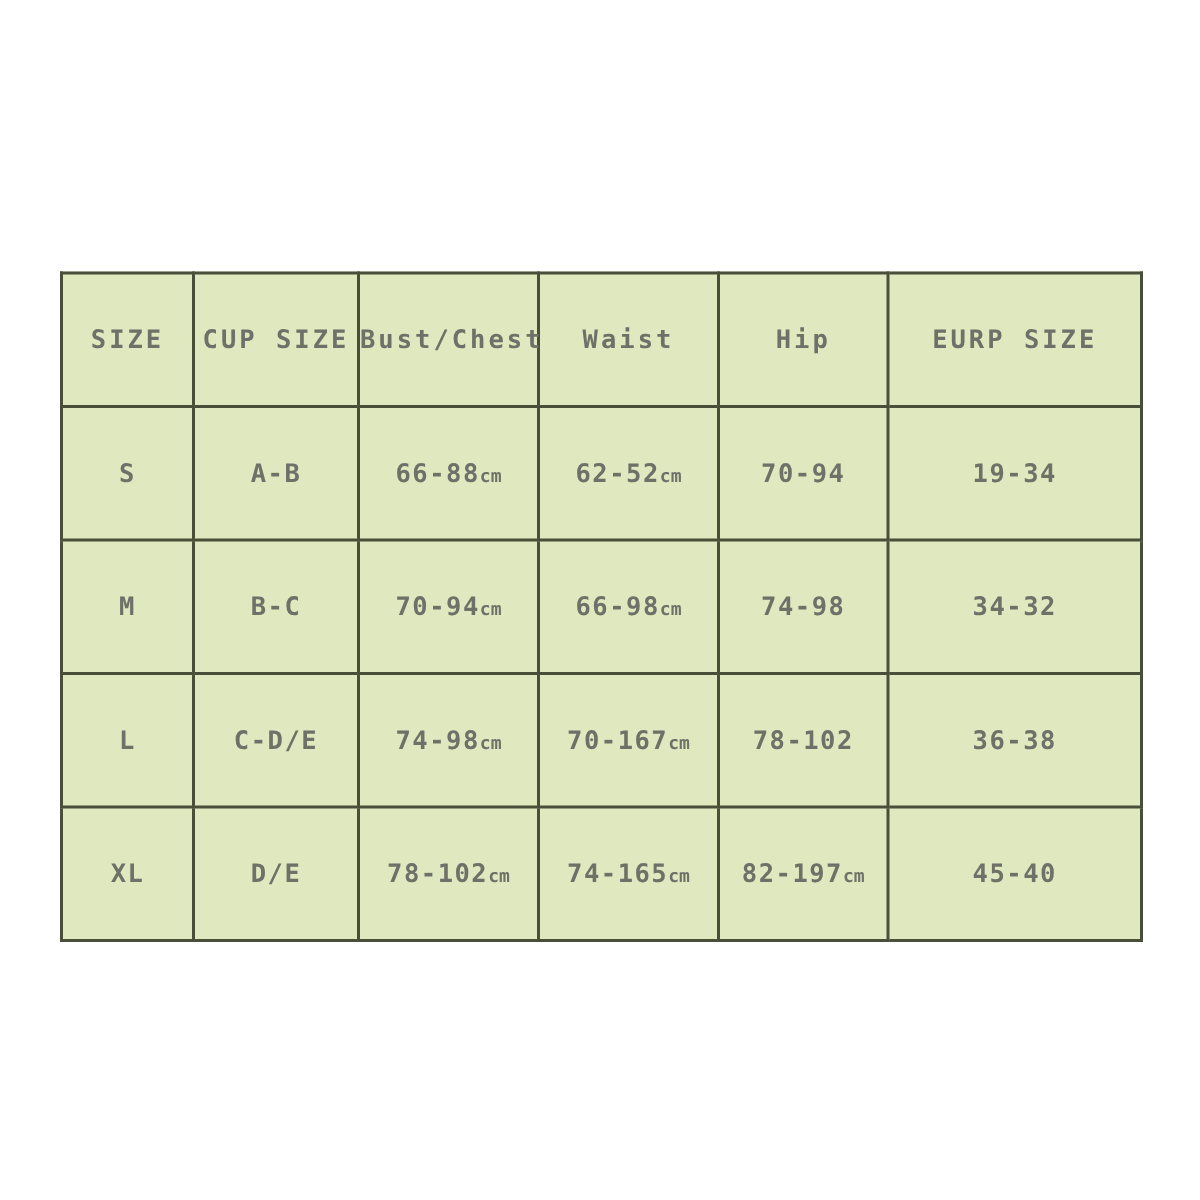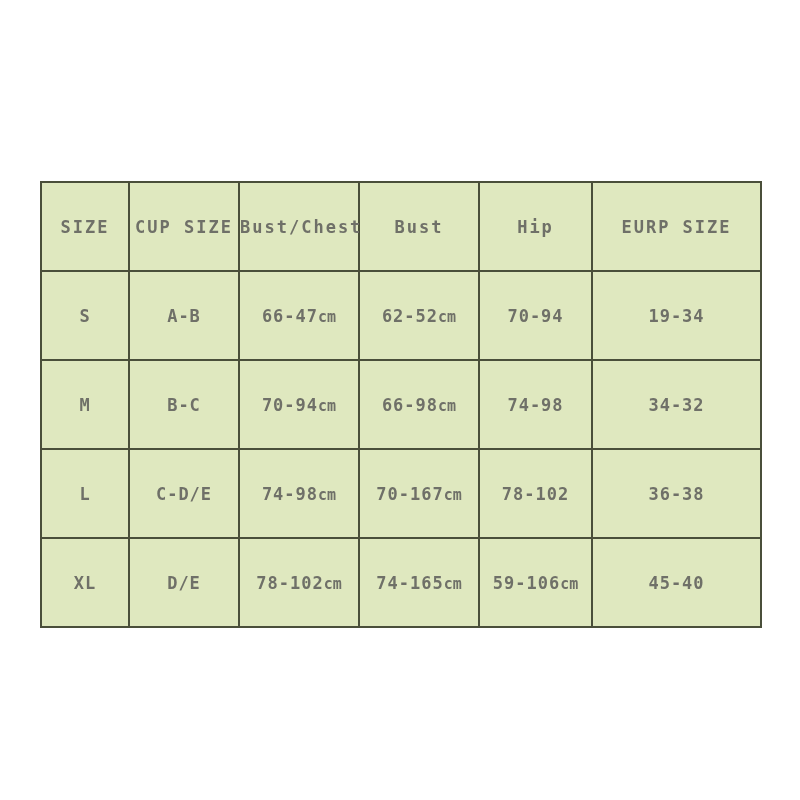--- a/index.html
+++ b/index.html
@@ -68,21 +68,21 @@
     font-size: 17px;
     letter-spacing: 1px;
   }
 
   .cell-size-label {
     letter-spacing: 2px;
   }
 
   
   .unit {
-    font-size: 15px;
+    font-size: 12px;
     letter-spacing: 0;
   }
 </style>
 </head>
 <body>
 
 <div id="size-chart-page">
 
   <table id="size-chart-table">
     <colgroup>
@@ -92,31 +92,31 @@
       <col class="col-waist">
       <col class="col-hip">
       <col class="col-eurp">
     </colgroup>
 
     <thead>
       <tr>
         <th>SIZE</th>
         <th>CUP SIZE</th>
         <th>Bust/Chest</th>
-        <th>Bust</th>
+        <th>Waist</th>
         <th>Hip</th>
         <th>EURP SIZE</th>
       </tr>
     </thead>
 
     <tbody>
       <tr>
         <td class="cell-size-label">S</td>
         <td>A-B</td>
-        <td><span>66-47</span><span class="unit">cm</span></td>
+        <td><span>66-88</span><span class="unit">cm</span></td>
         <td><span>62-52</span><span class="unit">cm</span></td>
         <td><span>70-94</span><span class="unit"></span></td>
         <td>19-34</td>
       </tr>
 
       <tr>
         <td class="cell-size-label">M</td>
         <td>B-C</td>
         <td><span>70-94</span><span class="unit">cm</span></td>
         <td><span>66-98</span><span class="unit">cm</span></td>
@@ -131,19 +131,19 @@
         <td><span>70-167</span><span class="unit">cm</span></td>
         <td><span>78-102</span><span class="unit"></span></td>
         <td>36-38</td>
       </tr>
 
       <tr>
         <td class="cell-size-label">XL</td>
         <td>D/E</td>
         <td><span>78-102</span><span class="unit">cm</span></td>
         <td><span>74-165</span><span class="unit">cm</span></td>
-        <td><span>59-106</span><span class="unit">cm</span></td>
+        <td><span>82-197</span><span class="unit">cm</span></td>
         <td>45-40</td>
       </tr>
     </tbody>
   </table>
 
 </div>
 
 </body></html>

